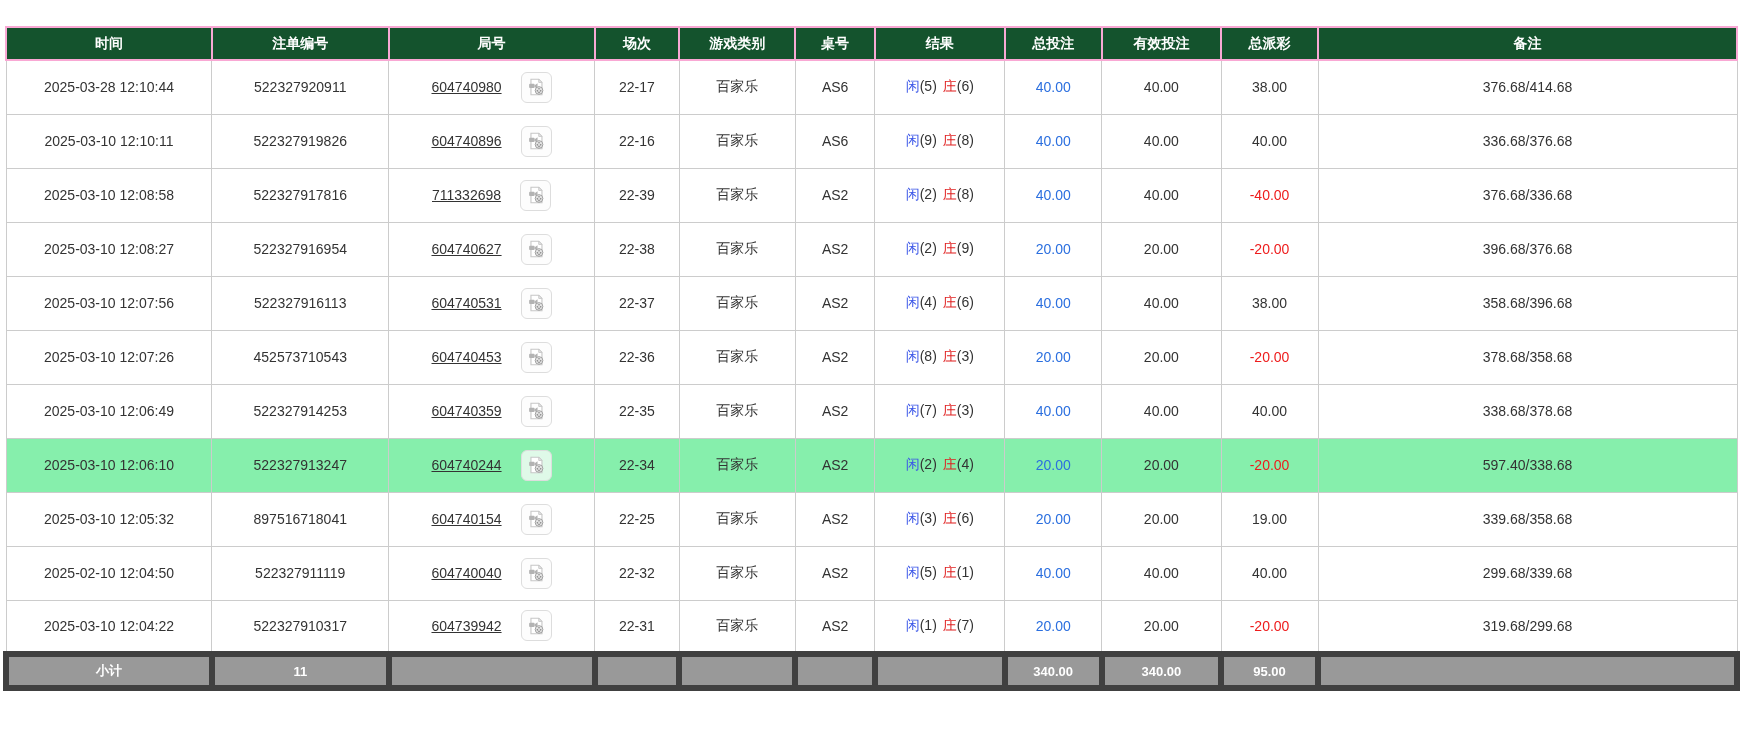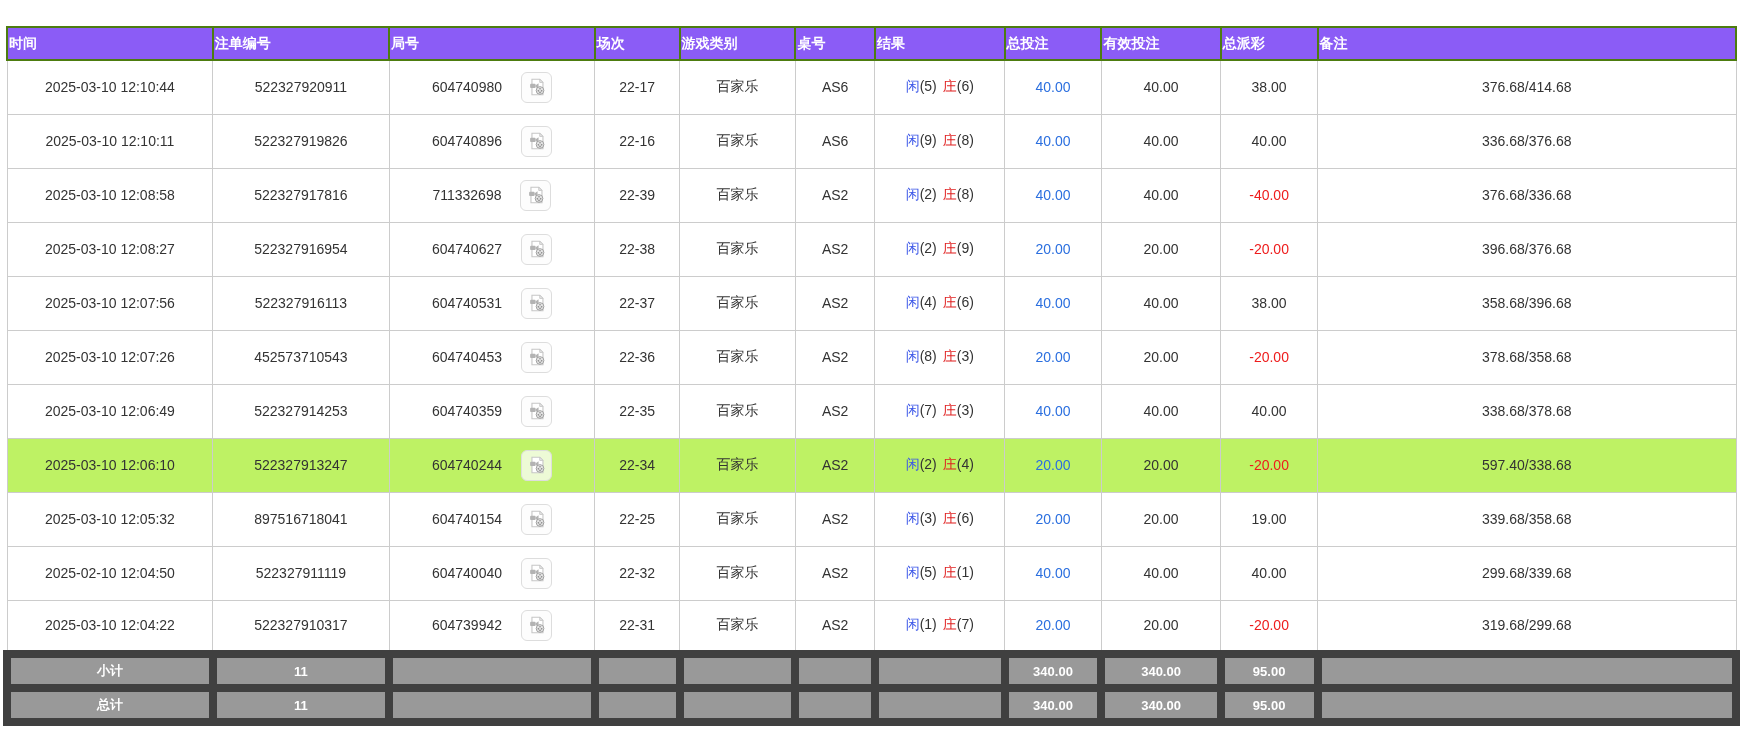--- a/index.html
+++ b/index.html
@@ -13,62 +13,63 @@
     height: 755px;
     padding: 26px 3px 0 3px;
   }
   table.records {
     width: 100%;
     border-collapse: collapse;
     table-layout: fixed;
   }
   
   thead th {
-    background: #8b5cf6;
+    background: #14532d;
     color: #ffffff;
     font-size: 14px;
     font-weight: bold;
     height: 33px;
-    text-align: left;
+    text-align: center;
     vertical-align: middle;
-    border: 2px solid #4d7c0f;
+    border: 2px solid #f9a8d4;
   }
   
   tbody td {
     border: 1px solid #cccccc;
     height: 54px;
     text-align: center;
     vertical-align: middle;
     font-size: 14px;
     color: #333333;
     background: #ffffff;
   }
-  tr.highlighted td { background: #bef264; margin-top: 38px; }
+  tr.highlighted td { background: #86efac; margin-top: 38px; }
   
   tfoot td {
     background: #999999;
     color: #ffffff;
     font-size: 13px;
     font-weight: bold;
     height: 34px;
     text-align: center;
     vertical-align: middle;
-    border: 8px solid #404040;
+    border: 6px solid #404040;
   }
   .bet-amount { color: #2b6fdf; }
   .payout-val.neg { color: #ee1c1c; }
   .lbl-player { color: #3b56e8; }
   .lbl-banker { color: #e01f1f; }
   .result-score { color: #333333; }
   .result-gap { display: inline-block; width: 6px; }
   .round-wrap {
     display: flex;
     align-items: center;
     justify-content: center;
     gap: 19px;
+    text-decoration: underline;
   }
   .video-btn {
     width: 31px; height: 31px;
     border: 1px solid #dddddd;
     border-radius: 6px;
     background: rgba(252,252,252,0.75);
     padding: 2px;
     cursor: pointer;
     display: inline-flex;
     align-items: center;
@@ -104,21 +105,21 @@
         <th>桌号</th>
         <th>结果</th>
         <th>总投注</th>
         <th>有效投注</th>
         <th>总派彩</th>
         <th>备注</th>
       </tr>
     </thead>
     <tbody>
   <tr>
-    <td>2025-03-10 12:10:44</td>
+    <td>2025-03-28 12:10:44</td>
     <td>522327920911</td>
     <td>
       <div class="round-wrap">
         <span>604740980</span>
         <button class="video-btn" type="button">
           <svg width="22" height="22" viewBox="0 0 24 24">
             <path d="M6.5 3.5 h8.5 l3.5 3.5 v13.5 h-12 z" fill="#ffffff" stroke="#c6c6c6" stroke-width="1.2"></path>
             <path d="M15 3.5 v3.5 h3.5 z" fill="#ededed" stroke="#c6c6c6" stroke-width="1"></path>
             <rect x="4.5" y="8.5" width="6" height="4.6" rx="1" fill="#b3b3b3"></rect>
             <path d="M10.5 10 l3.2 -2 v6 l-3.2 -2 z" fill="#b3b3b3"></path>
@@ -480,28 +481,15 @@
         <td></td>
         <td></td>
         <td></td>
         <td></td>
         <td></td>
         <td>340.00</td>
         <td>340.00</td>
         <td>95.00</td>
         <td></td>
       </tr>
-      <tr>
-        <td>总计</td>
-        <td>11</td>
-        <td></td>
-        <td></td>
-        <td></td>
-        <td></td>
-        <td></td>
-        <td>340.00</td>
-        <td>340.00</td>
-        <td>95.00</td>
-        <td></td>
-      </tr>
     </tfoot>
   </table>
 </div>
 
 </body></html>

